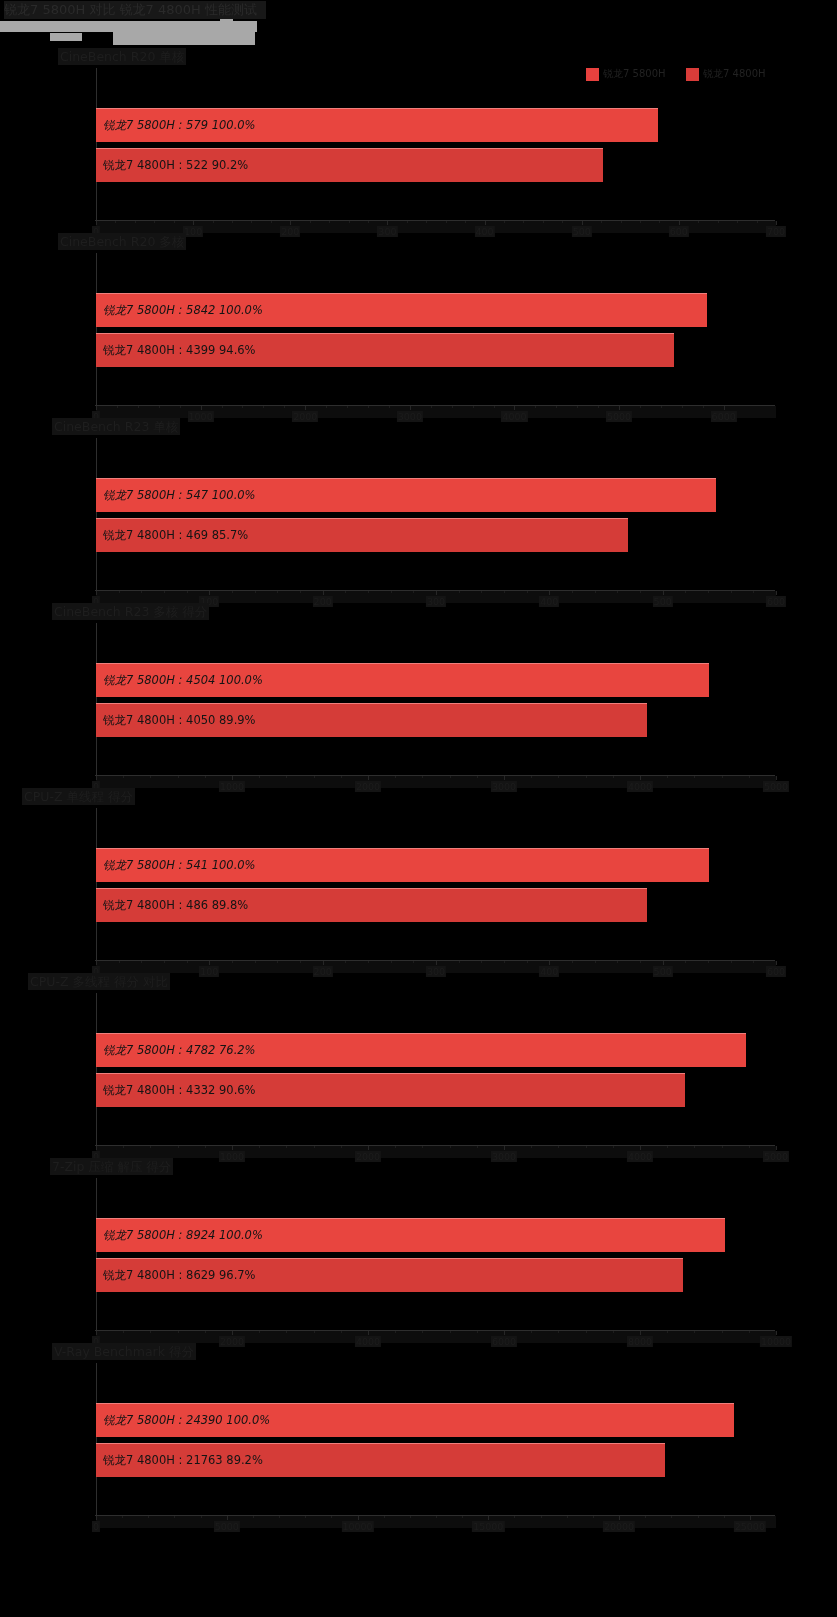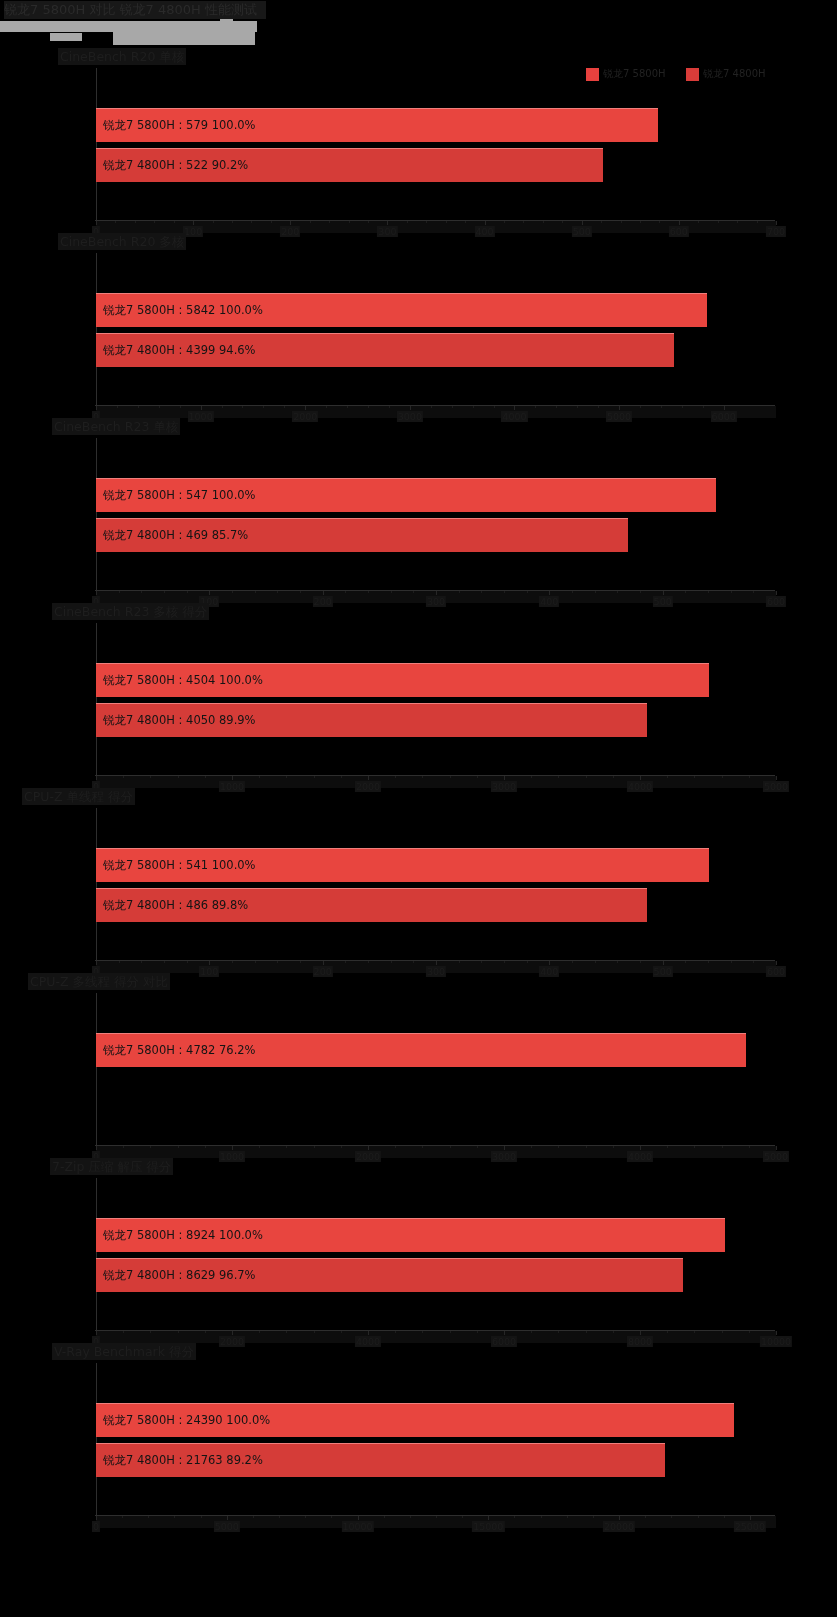--- a/index.html
+++ b/index.html
@@ -54,21 +54,21 @@
   .xlabel{
     position:absolute;top:0;transform:translateX(-50%);
     font-size:9.5px;color:#1c1c1c;background:#141414;white-space:nowrap;padding:0 1px;
   }
 
   
   .bar{
     position:absolute;height:34px;display:flex;align-items:center;
     border-top:1px solid #f07f7c;box-sizing:border-box;
   }
-  .bar.top{top:40px;background:#e8453f;}
+  .bar.top{top:40px;background:#e8453f;font-style:italic;}
   .bar.bot{top:80px;background:#d53c38;}
   .bar-label{
     font-size:11.5px;color:#141414;white-space:nowrap;padding-left:7px;
     font-family:"DejaVu Sans","Liberation Sans",sans-serif;
   }
 
   
   .axisband{position:absolute;left:0;top:153px;width:680px;height:12px;background:#0d0d0d;}
 </style>
 </head>
@@ -414,20 +414,23 @@
           <div class="xlabel" style="left: 0px;">0</div>
           <div class="xlabel" style="left: 136px;">1000</div>
           <div class="xlabel" style="left: 272px;">2000</div>
           <div class="xlabel" style="left: 408px;">3000</div>
           <div class="xlabel" style="left: 544px;">4000</div>
           <div class="xlabel" style="left: 680px;">5000</div>
         </div>
         <div class="bar top" style="width: 650.352px;">
           <span class="bar-label">锐龙7 5800H : 4782  76.2%</span>
         </div>
+        <div class="bar bot" style="width: 589.152px;">
+          <span class="bar-label">锐龙7 4800H : 4332  90.6%</span>
+        </div>
       </div>
     </div>
     <div class="group" style="top: 1158px;">
       <div class="g-title" style="left: 50px;">7-Zip 压缩 解压 得分</div>
       <div class="plot">
         <div class="yaxis"></div>
         <div class="axisband"></div>
         <div class="xaxis"></div>
         <div class="xaxis-ticks">
           <div class="tick" style="left: 0px;"></div>

